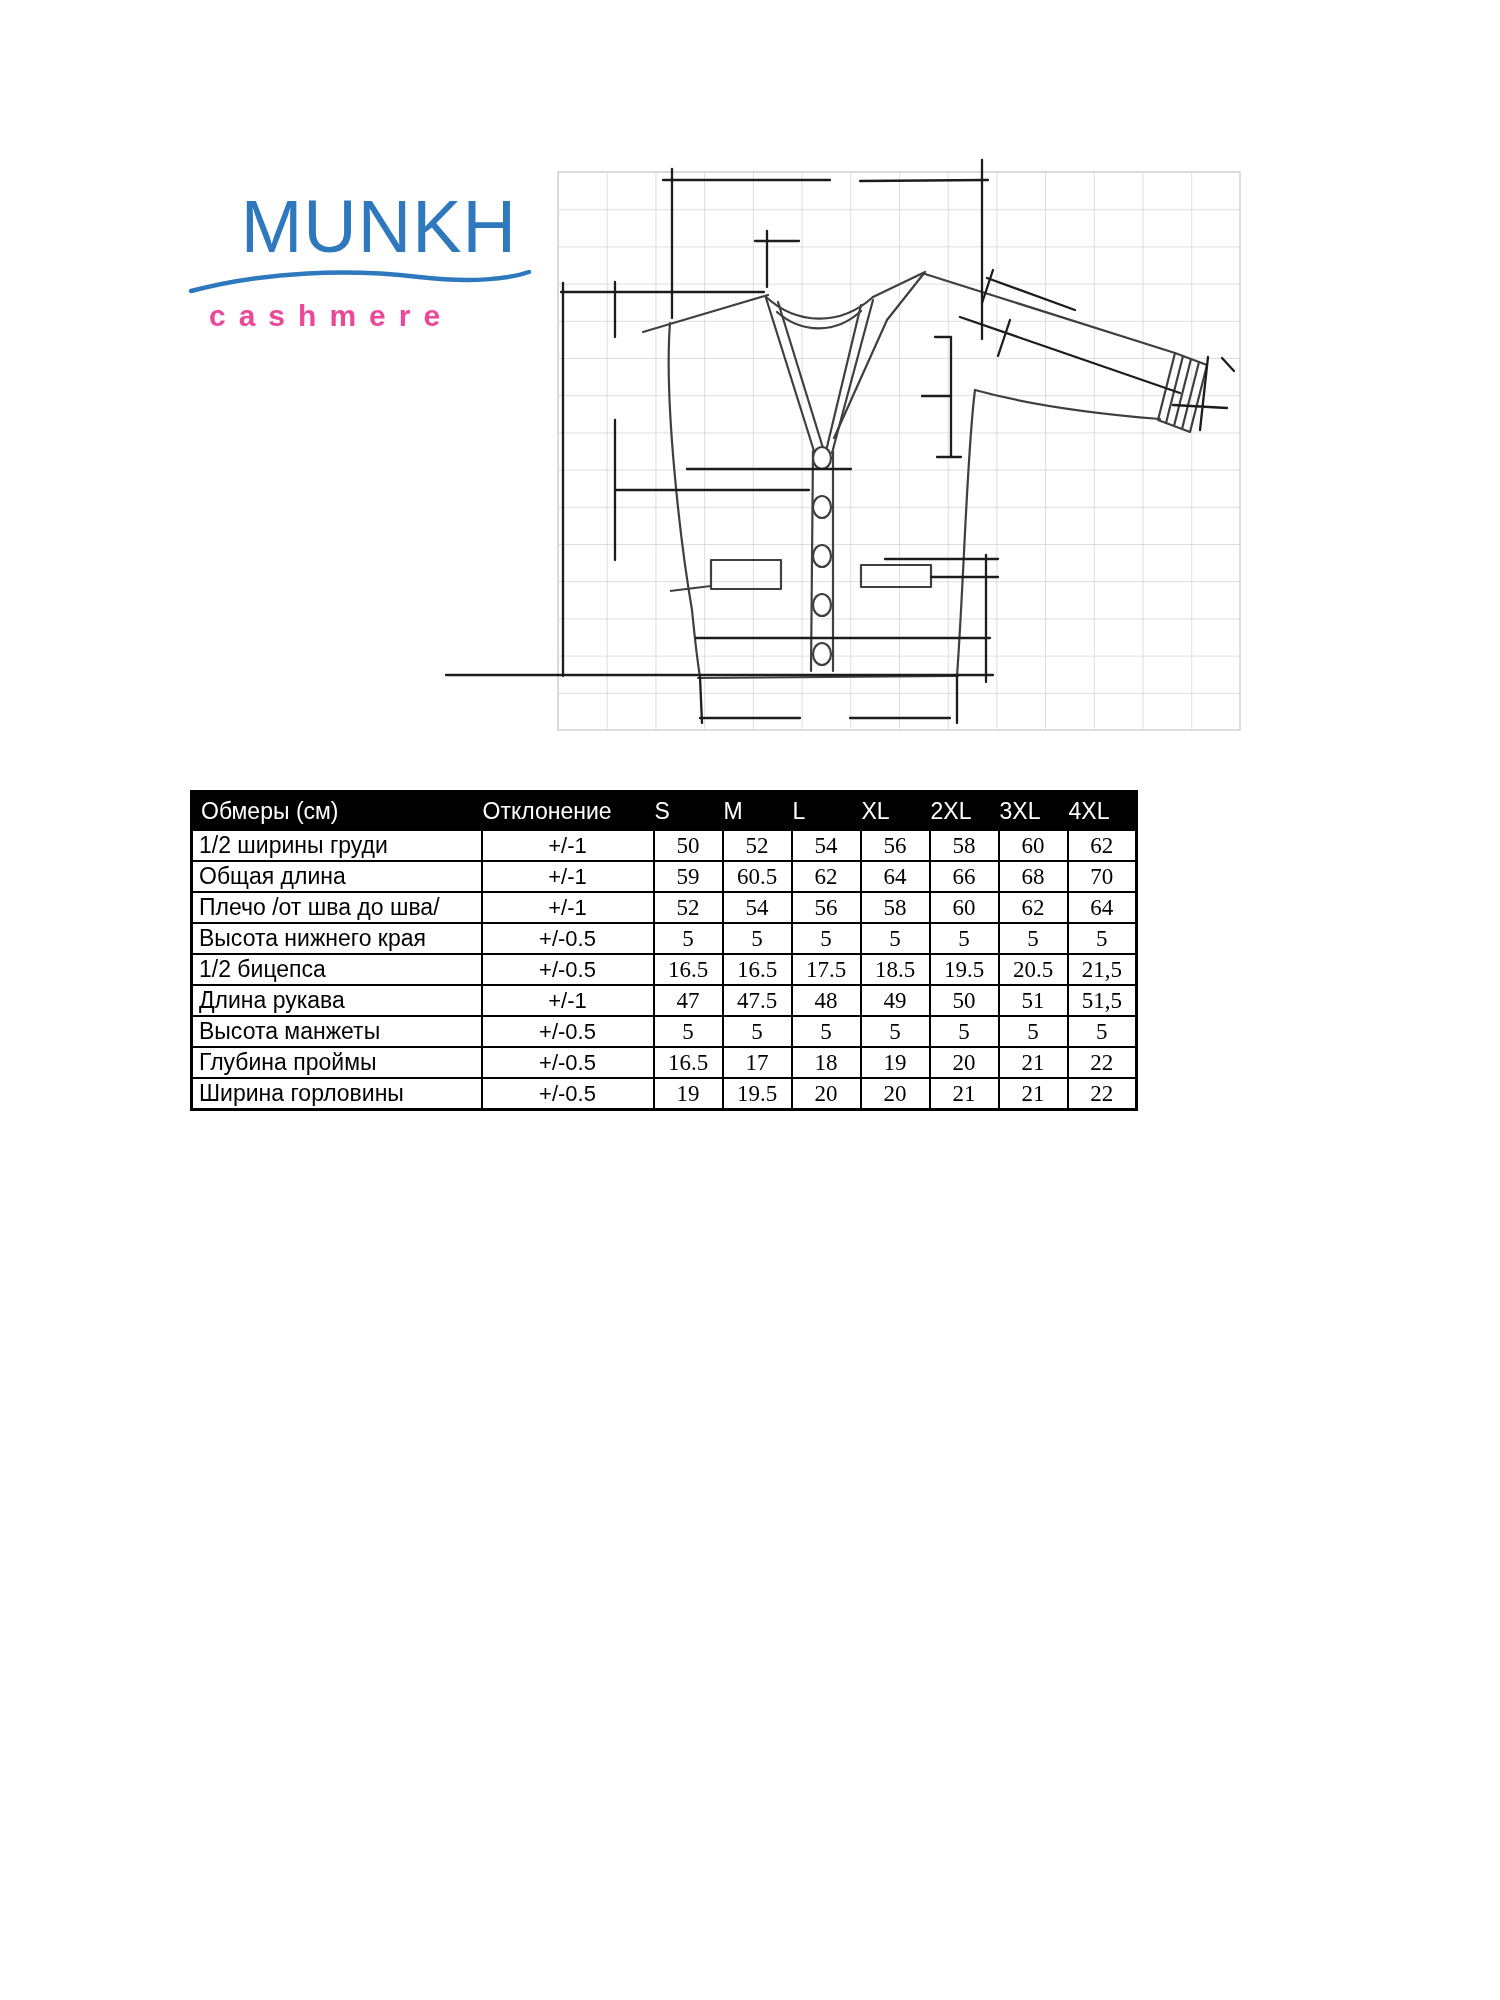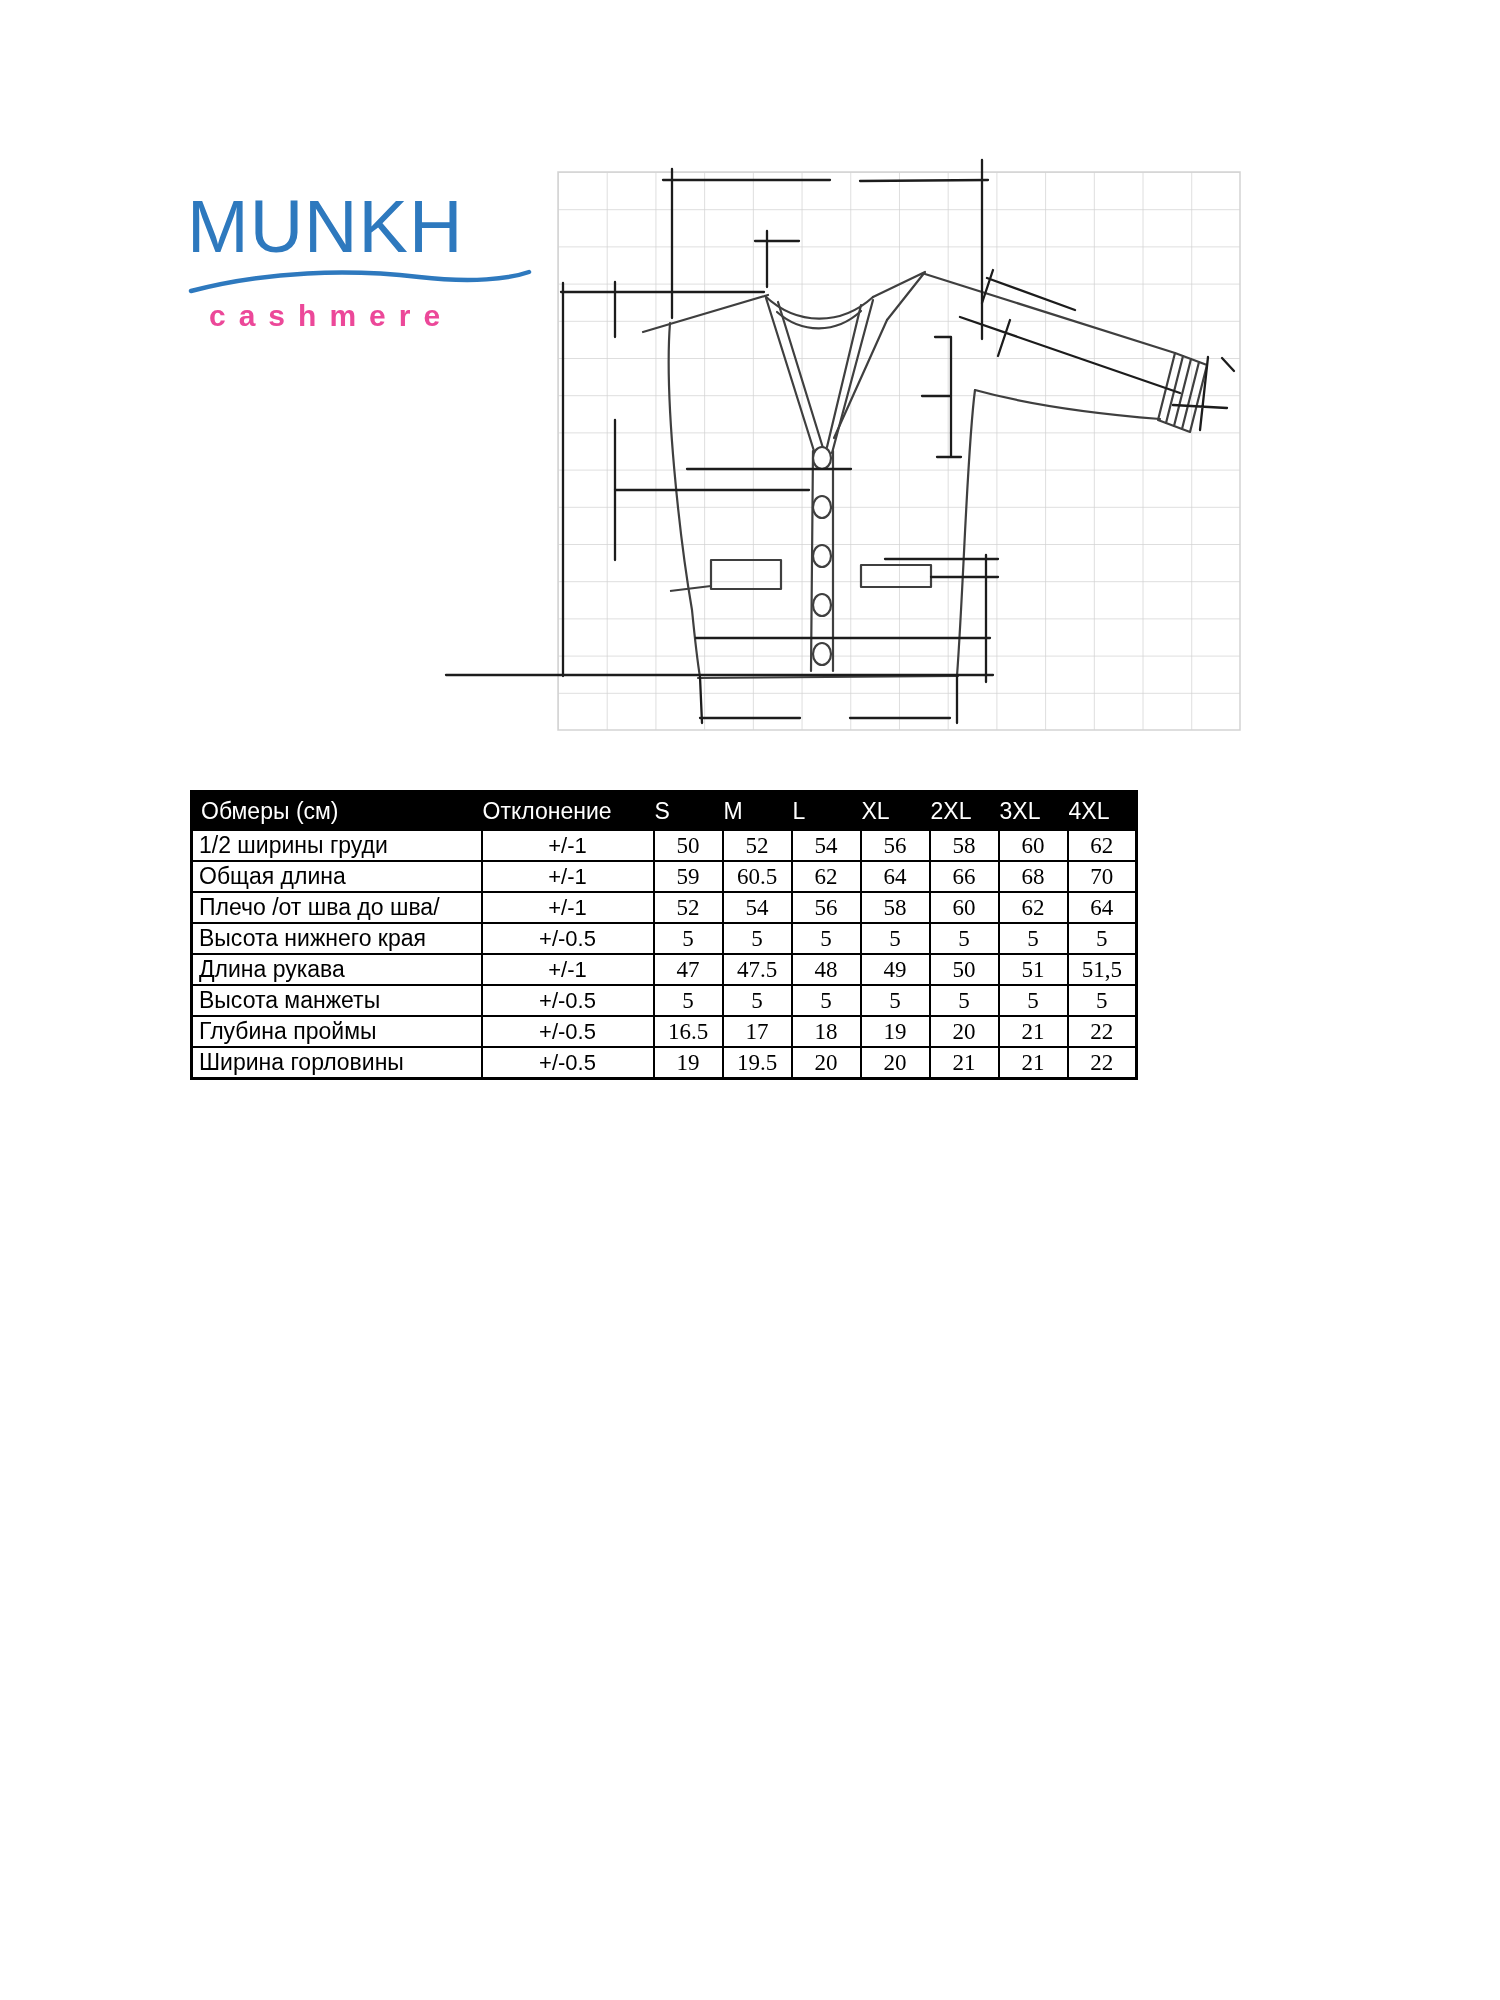--- a/index.html
+++ b/index.html
@@ -5,21 +5,21 @@
   html,body{margin:0;padding:0;}
   body{
     width:1500px;height:2000px;position:relative;background:#ffffff;
     font-family:"Liberation Sans", sans-serif;color:#000;
   }
   
   .logo{position:absolute;left:187px;top:190px;width:330px;}
   .logo-brand{
     font-family:"Liberation Sans", sans-serif;
     font-size:74px;line-height:1.0;font-weight:300;
-    letter-spacing:1px;color:#2e79be;
+    letter-spacing:1px;color:#2e79be;text-align:right;
   }
   .logo-wave{display:block;margin-top:2px;}
   .logo-sub{
     margin-top:3px;padding-left:22px;
     font-size:30px;font-weight:700;letter-spacing:13px;color:#ec4899;
   }
   
   .sketch{position:absolute;left:430px;top:120px;width:830px;height:628px;}
   
   table.size-table{
@@ -191,20 +191,31 @@
         <td class="td-tol">+/-0.5</td>
         <td class="td-num">5</td>
         <td class="td-num">5</td>
         <td class="td-num">5</td>
         <td class="td-num">5</td>
         <td class="td-num">5</td>
         <td class="td-num">5</td>
         <td class="td-num">5</td>
       </tr>
       <tr>
+        <td class="td-label">1/2 бицепса</td>
+        <td class="td-tol">+/-0.5</td>
+        <td class="td-num">16.5</td>
+        <td class="td-num">16.5</td>
+        <td class="td-num">17.5</td>
+        <td class="td-num">18.5</td>
+        <td class="td-num">19.5</td>
+        <td class="td-num">20.5</td>
+        <td class="td-num">21,5</td>
+      </tr>
+      <tr>
         <td class="td-label">Длина рукава</td>
         <td class="td-tol">+/-1</td>
         <td class="td-num">47</td>
         <td class="td-num">47.5</td>
         <td class="td-num">48</td>
         <td class="td-num">49</td>
         <td class="td-num">50</td>
         <td class="td-num">51</td>
         <td class="td-num">51,5</td>
       </tr>

